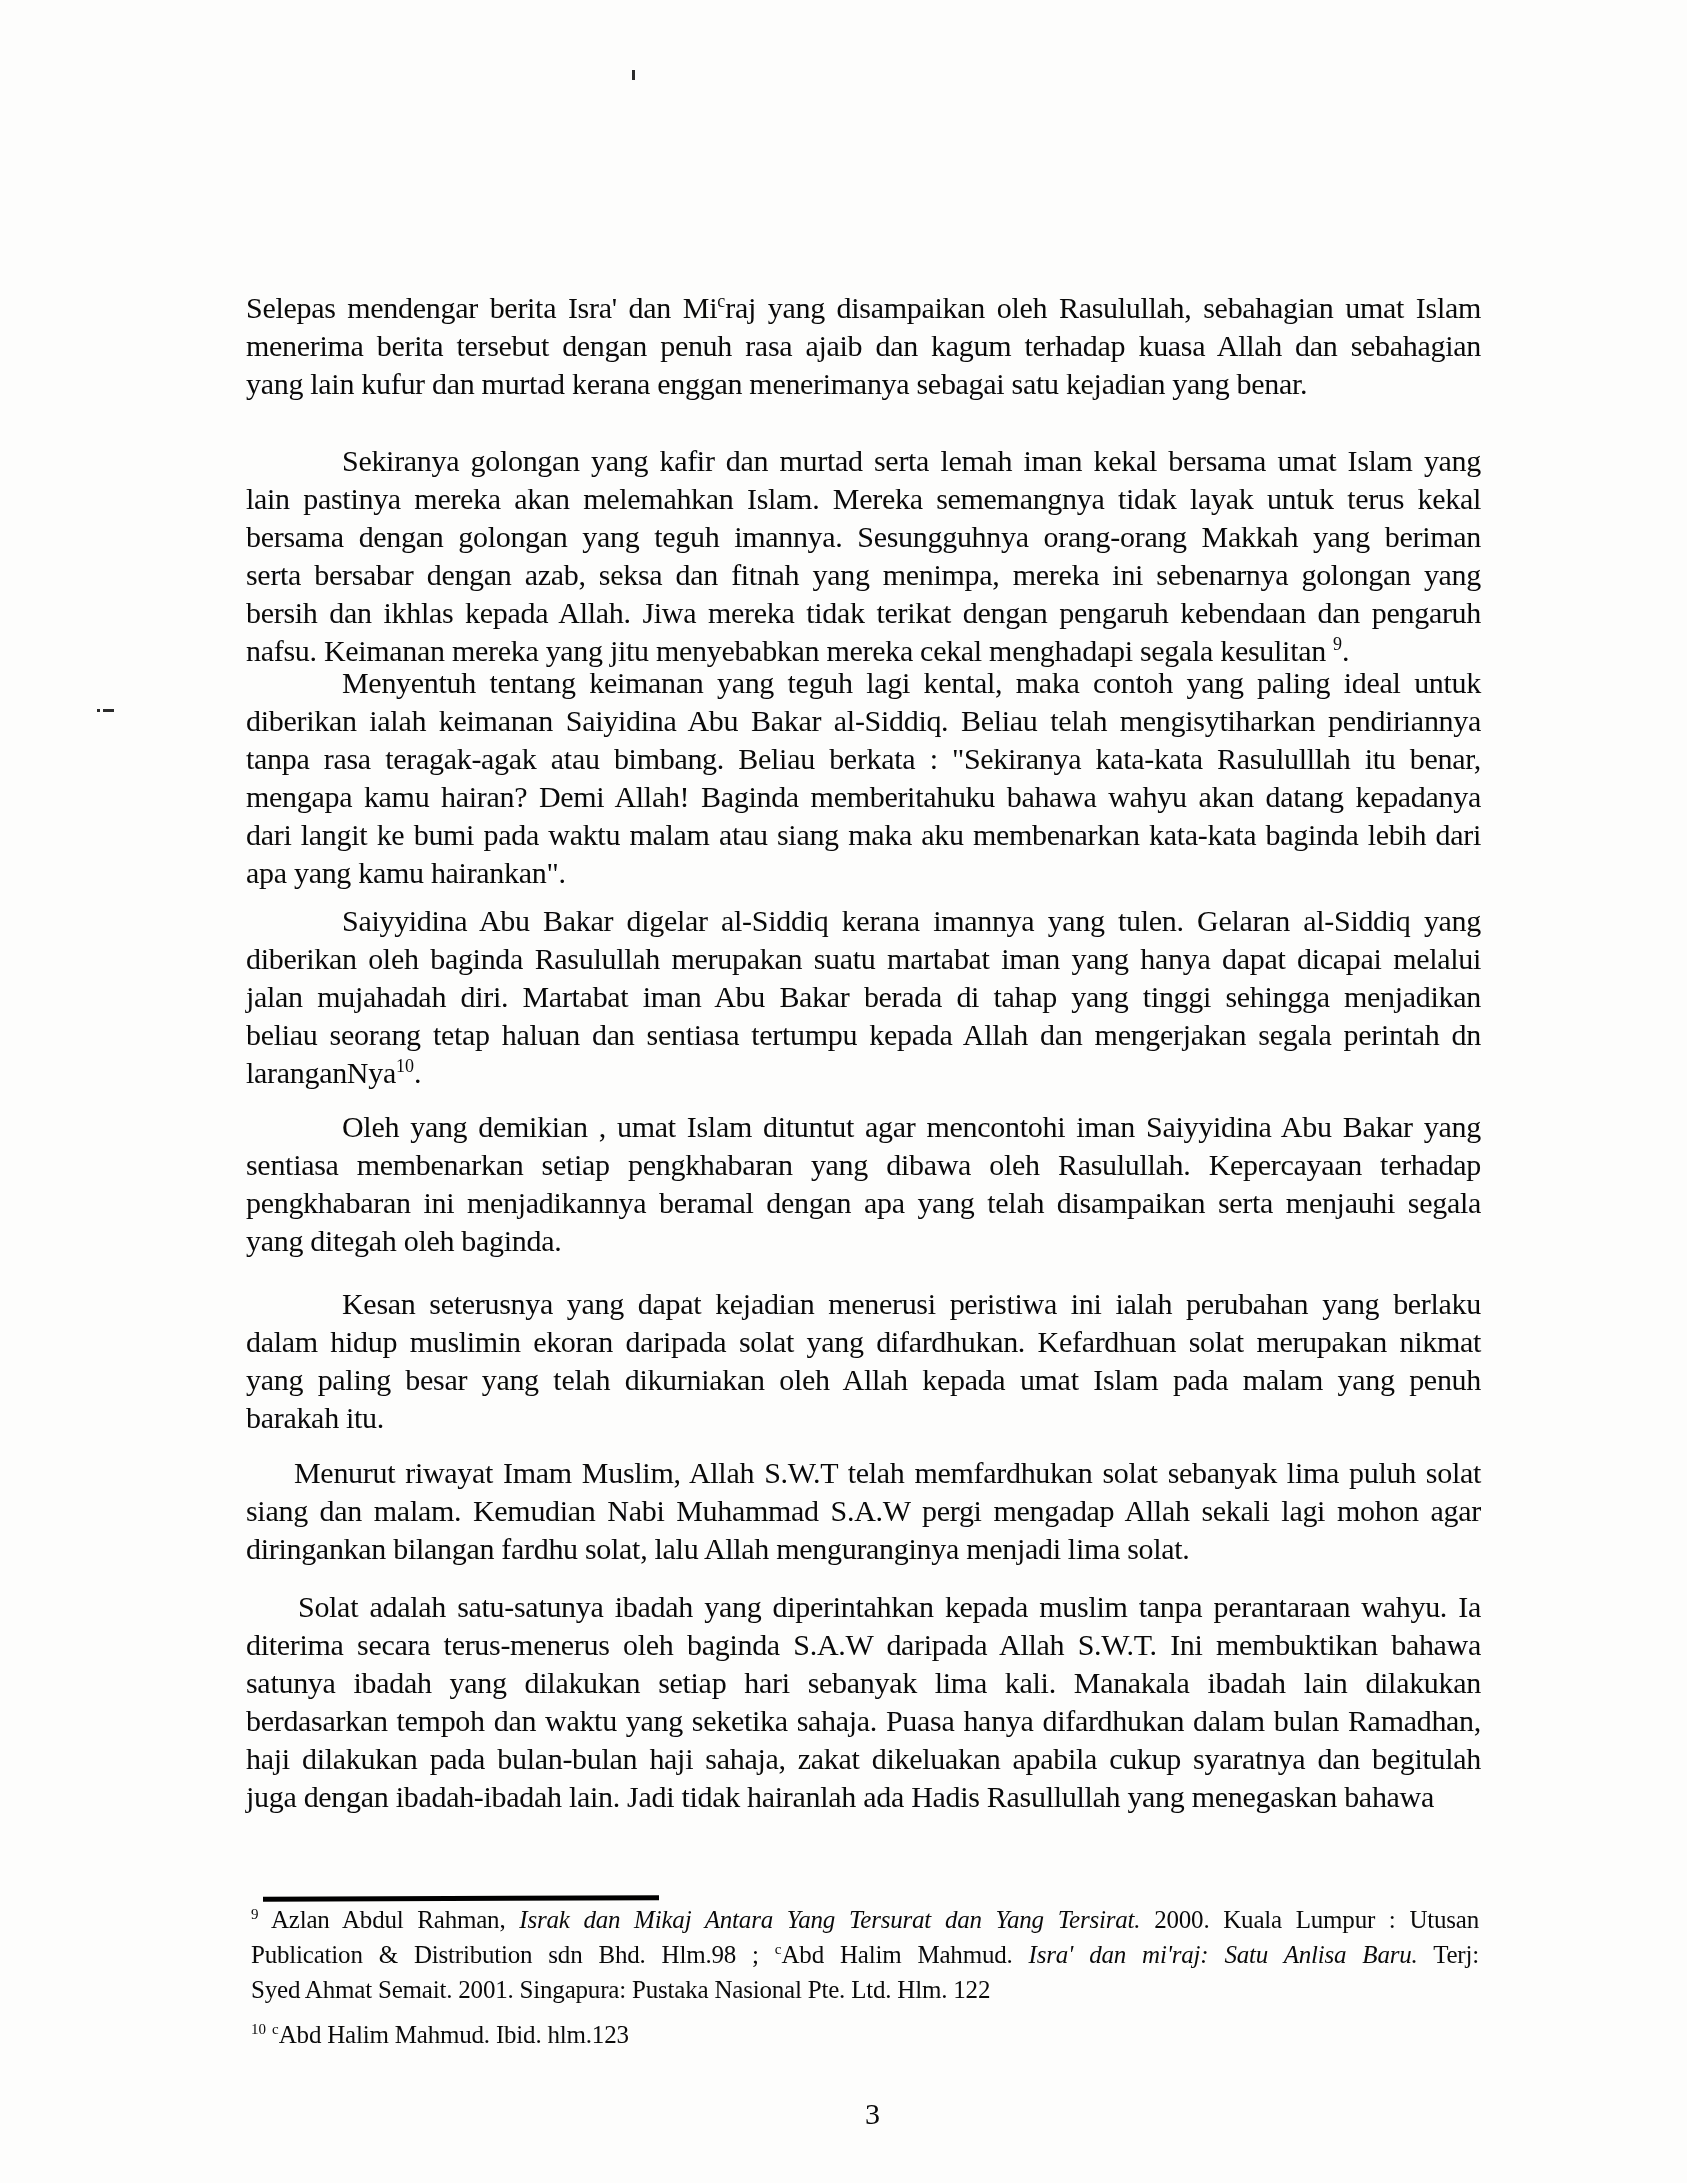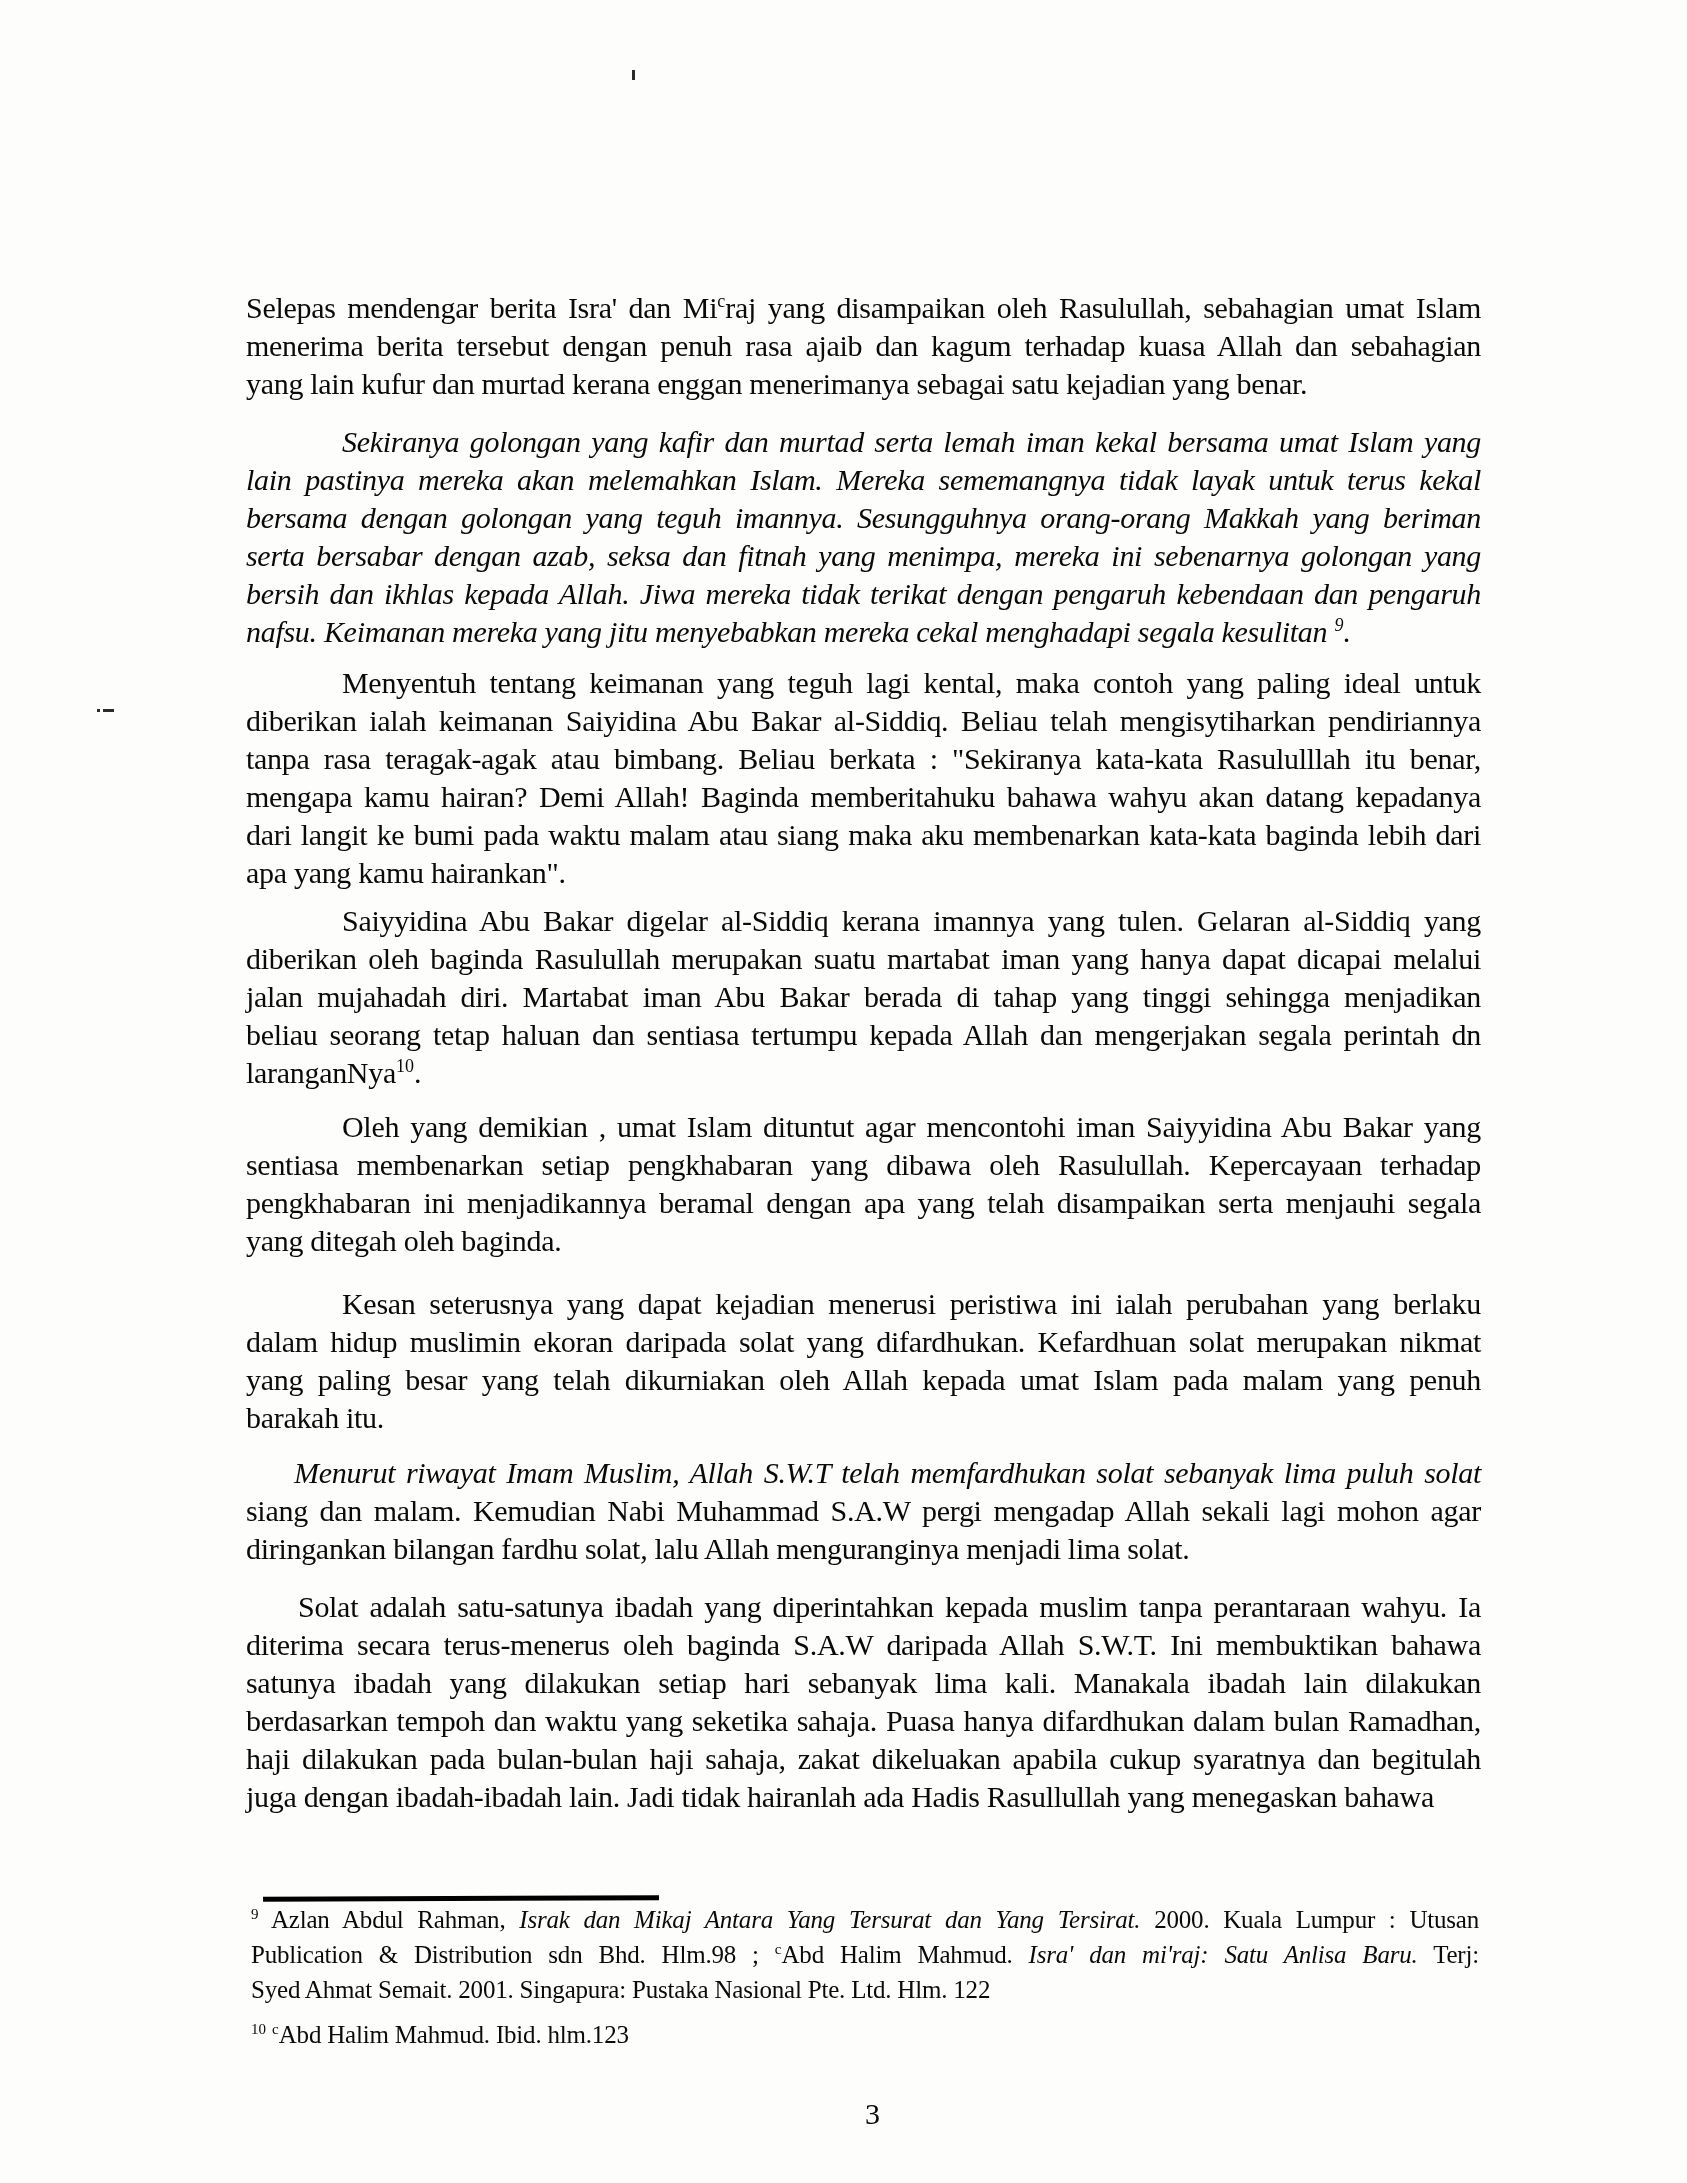--- a/index.html
+++ b/index.html
@@ -14,29 +14,29 @@
   
   .para {
     position: absolute;
     left: 246px; width: 1235px;
     font-size: 30px; line-height: 38px;
     letter-spacing: -0.3px;
   }
   .line { text-align: justify; text-align-last: left; }
   .line.jl { text-align-last: justify; }
   .p1 { top: 289px; }
-  .p2 { top: 423px; font-style: italic; }
+  .p2 { top: 442px; }
   .p3 { top: 664px; }
   .p4 { top: 902px; }
   .p5 { top: 1108px; }
   .p6 { top: 1285px; }
   .p7 { top: 1454px; }
   .p8 { top: 1588px; }
   .ind-lg  .line:first-child { text-indent: 96px; }
-  .ind-sm1 .line:first-child { text-indent: 48px; font-style: italic; }
+  .ind-sm1 .line:first-child { text-indent: 48px; }
   .ind-sm2 .line:first-child { text-indent: 52px; }
   sup { font-size: 0.6em; line-height: 0; vertical-align: super; letter-spacing: 0; }
   i { font-style: italic; }
   
   .fn {
     position: absolute;
     left: 251px; width: 1228px;
     font-size: 25px; line-height: 35px;
     letter-spacing: -0.2px;
   }

